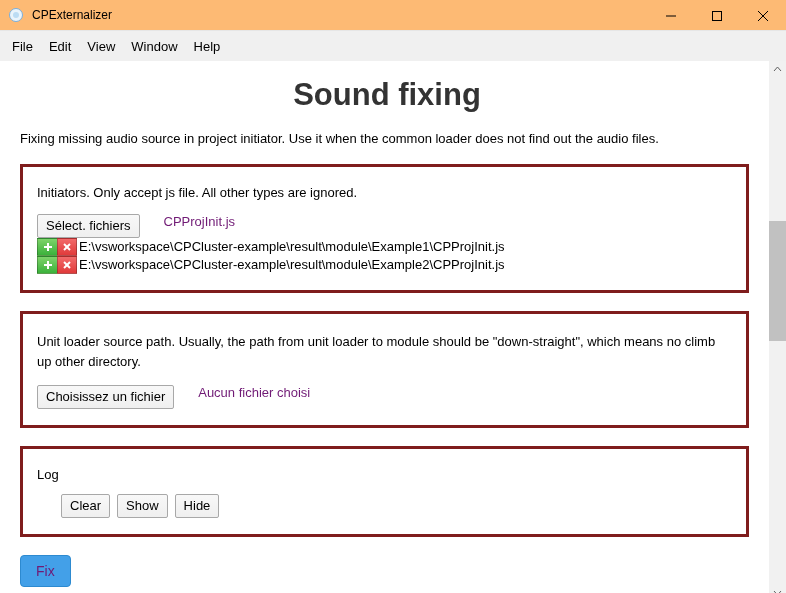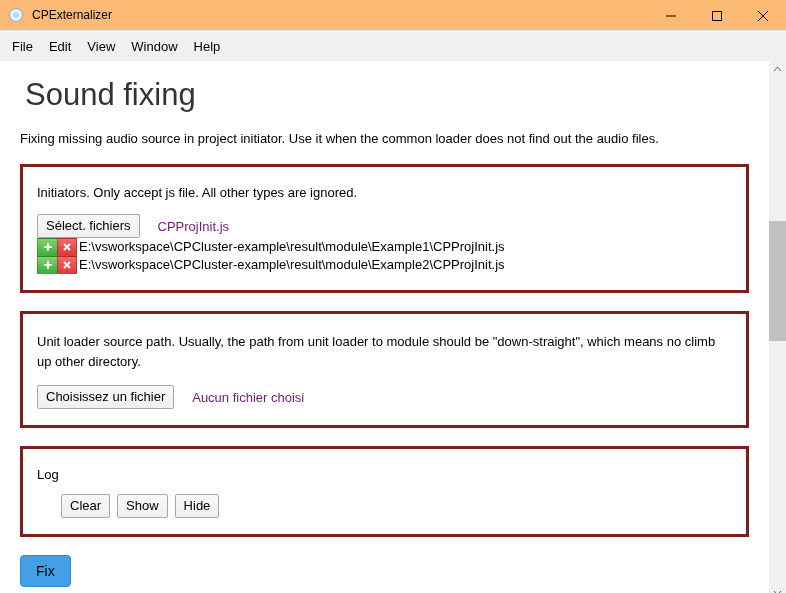--- a/index.html
+++ b/index.html
@@ -18,43 +18,43 @@
 
     
     .content-wrap { position: relative; height: calc(593px - 31px - 22px); display: flex; }
     .content { flex: 1; padding: 10px 20px 20px 20px; overflow: hidden; }
     .vscroll { width: 17px; background: #f1f1f1; position: relative; }
     .vscroll .arrow { width: 17px; height: 17px; display: flex; align-items: center; justify-content: center; position: absolute; left: 0; }
     .vscroll .arrow.up { top: 0; }
     .vscroll .arrow.down { bottom: 0; }
     .vscroll .thumb { position: absolute; left: 0; width: 17px; top: 160px; height: 120px; background: #c1c1c1; }
 
-    h1 { font-size: 31px; font-weight: 400; margin: 6px 0 2px 5px; color: #333; }
+    h1 { font-size: 31px; font-weight: 700; margin: 6px 0 2px 5px; color: #333; text-align: center; }
     .subtitle { margin: 18px 0 18px 0; }
 
     .panel { border: 3px solid #7f1d1d; padding: 18px 14px 16px 14px; margin-bottom: 18px; }
 
     .panel-label { margin-bottom: 14px; }
 
     
-    .file-row { display: flex; align-items: center; gap: 18px; }
+    .file-row { display: flex; gap: 24px; }
     .native-btn { background: linear-gradient(#f8f8f8, #efefef); border: 1px solid #a8a8a8; border-radius: 2px; padding: 2px 8px; font-size: 13px; cursor: default; font-family: inherit; line-height: 18px; }
     .file-name { color: #701a75; }
 
     
     .path-list { }
     .path-row { display: flex; align-items: center; line-height: 18px; }
     .sq { width: 20px; height: 18px; display: inline-flex; align-items: center; justify-content: center; font-weight: bold; font-size: 12px; color: #fff; border: 1px solid rgba(0,0,0,0.25); }
     .sq.add { background: linear-gradient(#7ed36a, #3bb13b); border-right: none; }
     .sq.del { background: linear-gradient(#f26a6a, #e03a3a); }
     .path-text { margin-left: 2px; }
 
     .log-btns { display: flex; gap: 7px; margin-top: 12px; padding-left: 24px; }
 
-    .primary-btn { background: #43a0e8; border: 1px solid #2d8ad0; color: #000000; border-radius: 4px; padding: 7px 15px; font-size: 14px; cursor: pointer; font-family: inherit; }
+    .primary-btn { background: #43a0e8; border: 1px solid #2d8ad0; color: #701a75; border-radius: 4px; padding: 7px 15px; font-size: 14px; cursor: pointer; font-family: inherit; }
 
     svg { display: block; }
   </style>
 </head>
 <body>
 
 <div class="titlebar">
   <span class="app-icon">
     <svg width="16" height="16" viewBox="0 0 16 16">
       <circle cx="8" cy="8" r="6.5" fill="#eaf4fb" stroke="#7aaedb" stroke-width="1"></circle>

